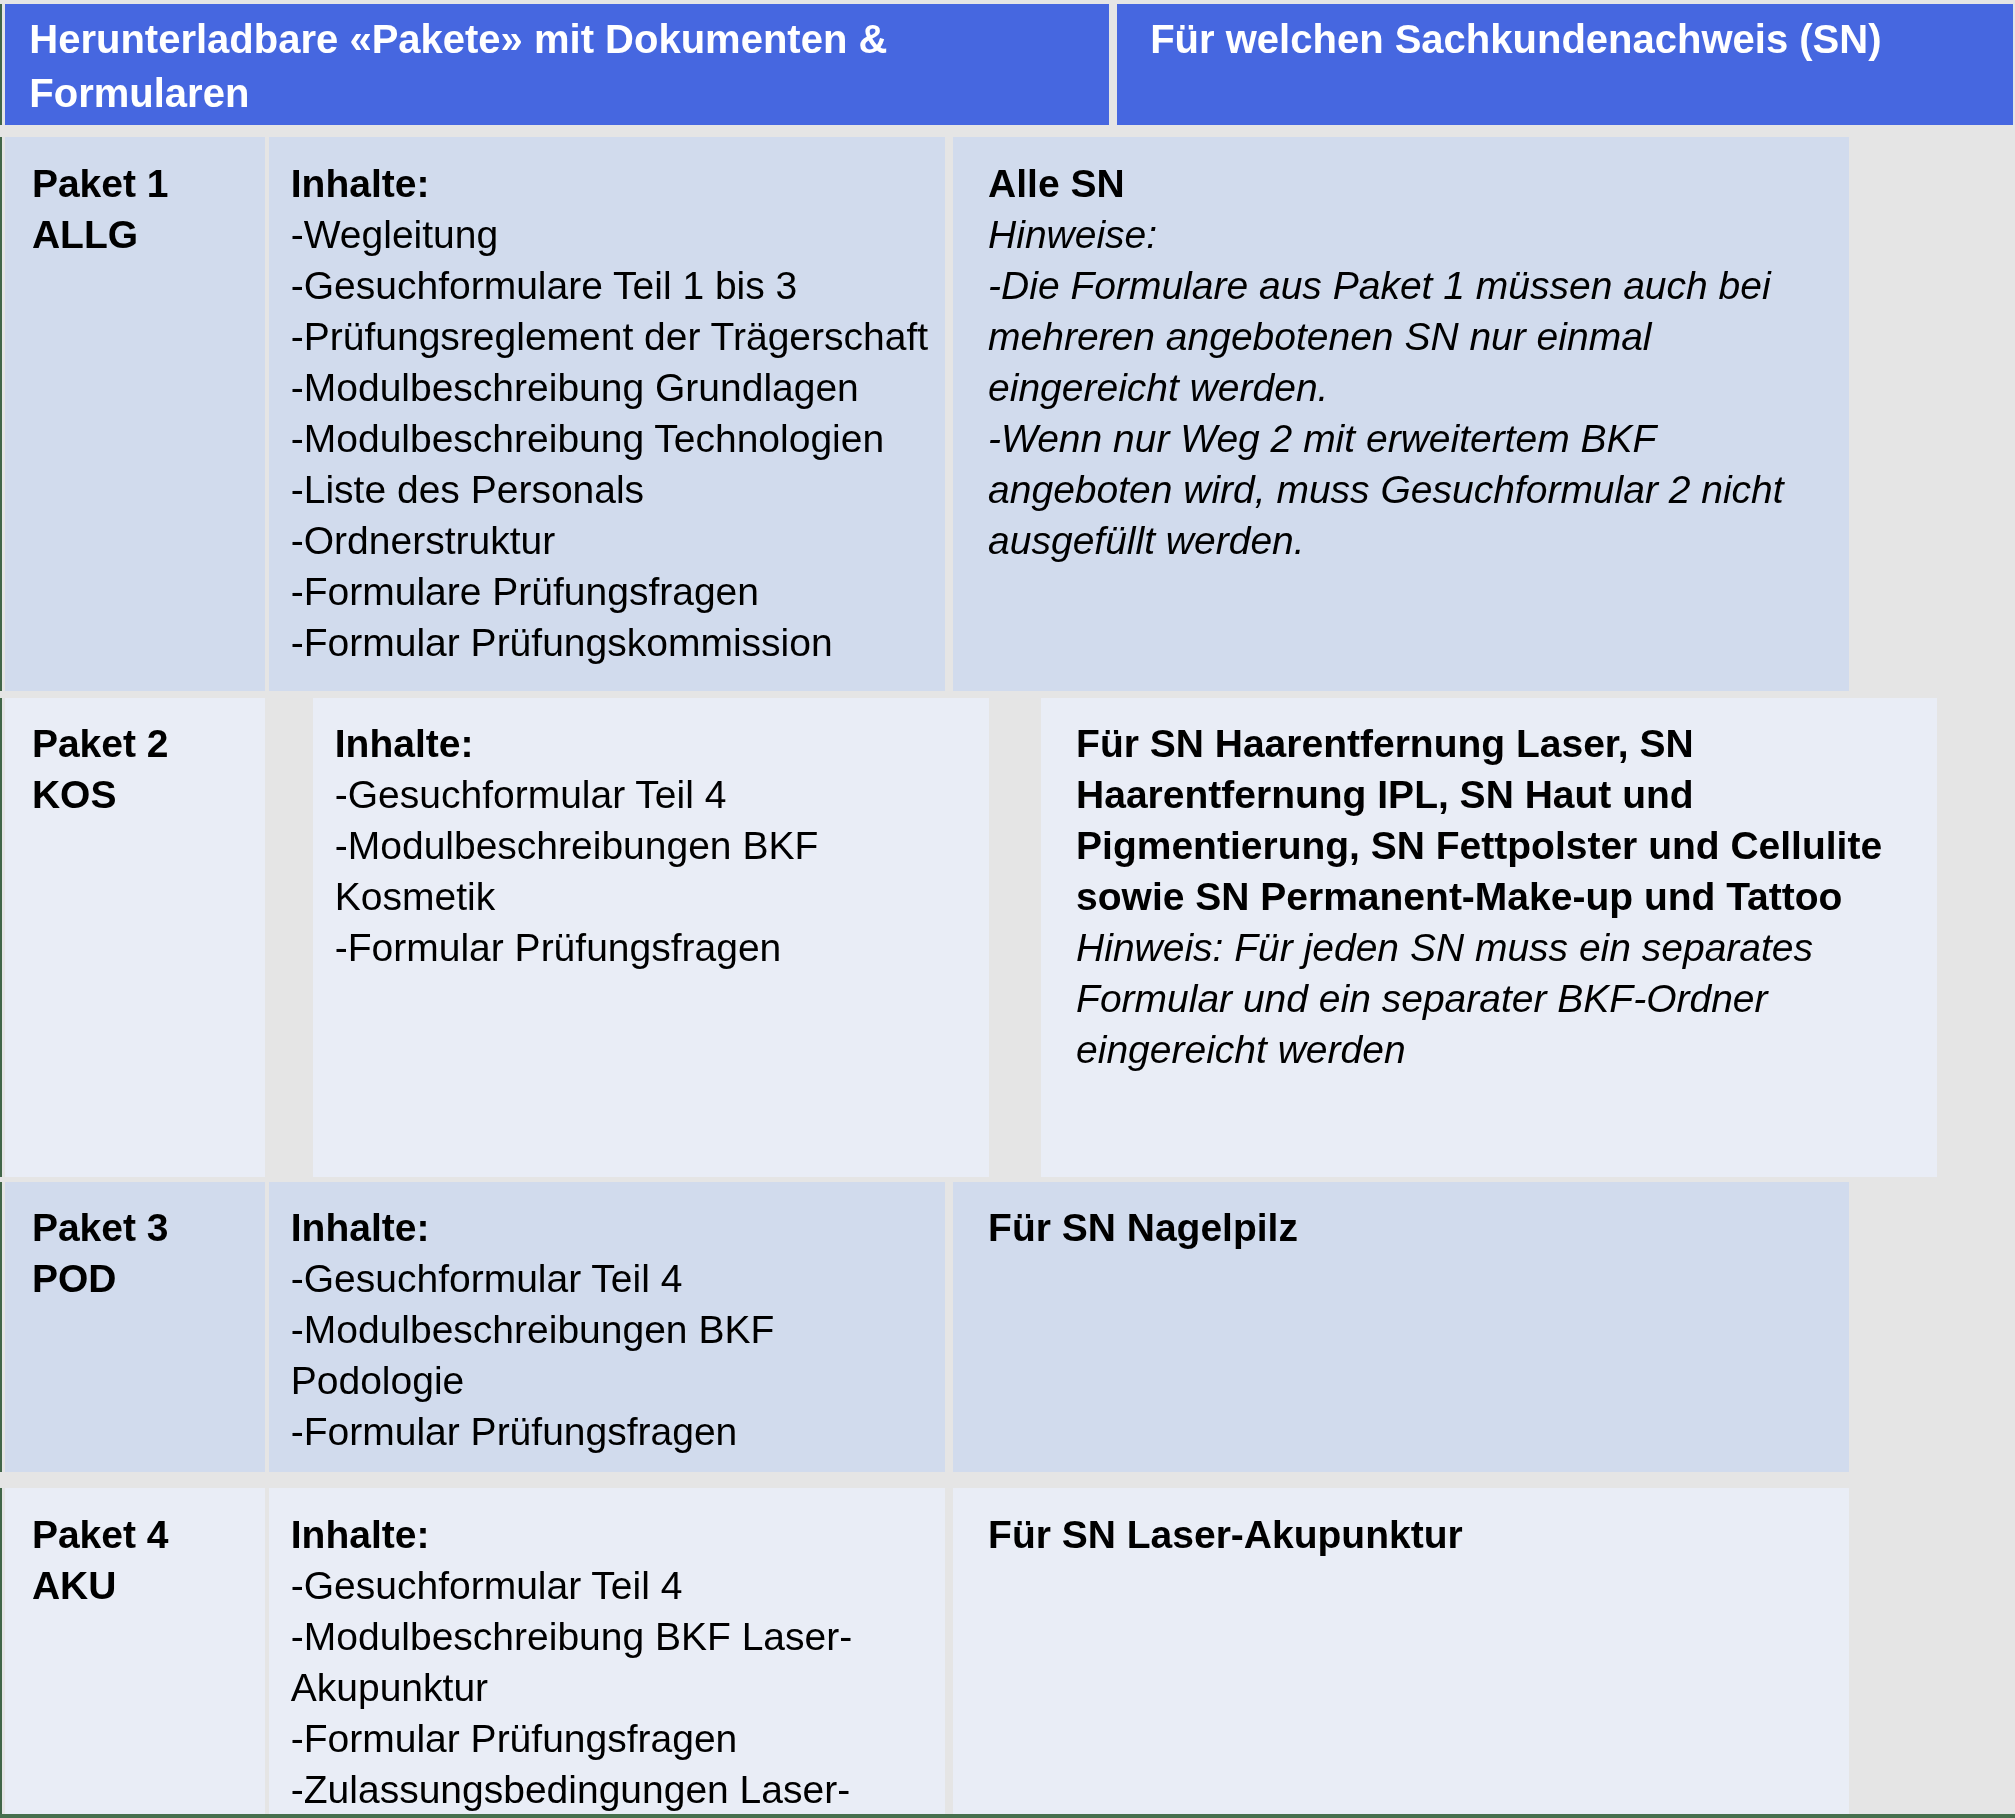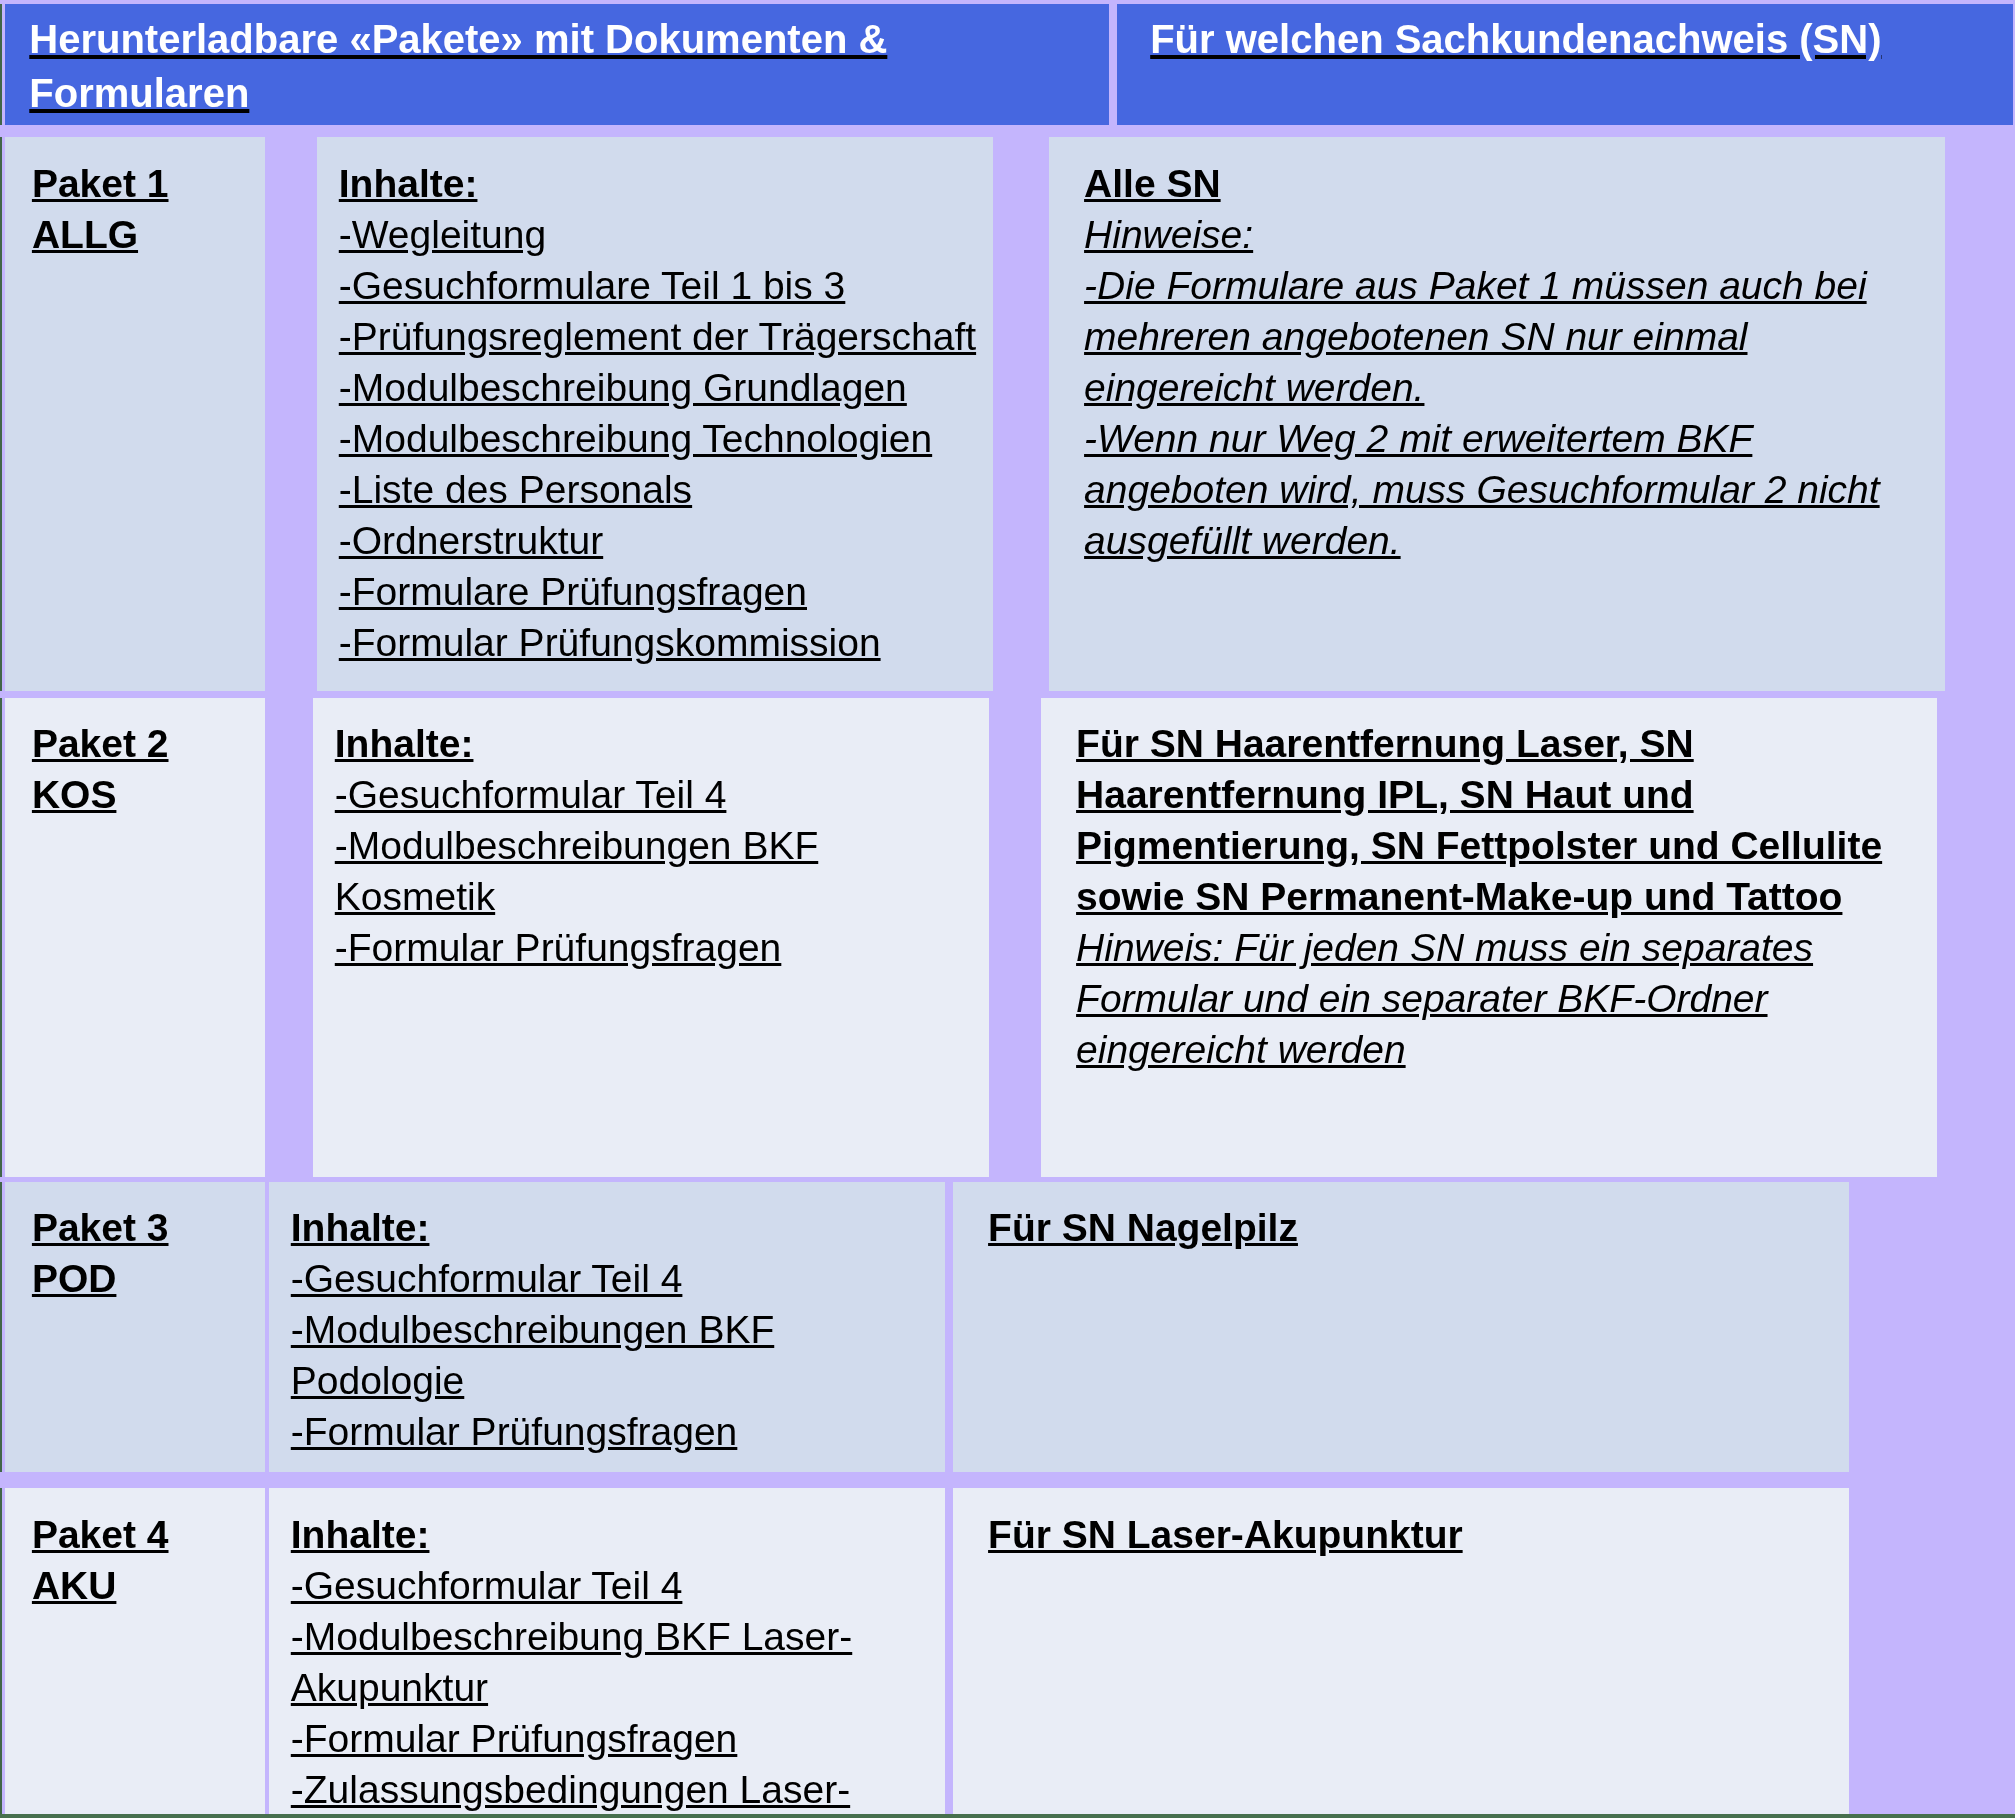--- a/index.html
+++ b/index.html
@@ -14,23 +14,22 @@
   *{margin:0;padding:0;box-sizing:border-box;}
   html,body{background:#ffffff;}
   body{
     font-family:"Liberation Sans","DejaVu Sans",sans-serif;
     color:var(--body-text);
   }
   .page{
     position:relative;
     width:2015px;
     height:1819px;
-    background:#c4b5fd;
+    background:#e5e5e5;
     overflow:hidden;
-    text-decoration:underline;
   }
   .table{
     position:relative;
     padding-top:3.9px;
     margin-left:4.9px;
   }
   .trow{
     position:relative;
     display:flex;
     align-items:stretch;
@@ -62,21 +61,21 @@
   }
   .hcell.c12{width:1104px;margin-right:8.3px;}
   .hcell.c3{width:896px;padding-left:33px;}
   
   .trow.body .cell{padding-top:20.5px;padding-bottom:14.6px;}
   .c1{width:260px;margin-right:3.9px;padding-left:27px;padding-right:9.8px;}
   .c2{width:676px;margin-right:8.3px;padding-left:22px;padding-right:14px;}
   .c3{width:896px;padding-left:35px;padding-right:39px;}
   .bg-dark .cell{background:var(--row-bg-dark);}
   .bg-light .cell{background:var(--row-bg-light);}
-  .row1{min-height:554px;margin-bottom:6.3px;gap:48px;}
+  .row1{min-height:554px;margin-bottom:6.3px;}
   .row2{min-height:479px;margin-bottom:5.4px;gap:44px;}
   .row3{min-height:241px;margin-bottom:16px;}
   .row4{min-height:391px;}
   .body-text{
     font-size:39px;
     line-height:51px;
   }
   .pkg-name,.pkg-code,.contents-label{font-weight:bold;}
   .sn-heading{font-weight:bold;}
   .sn-note{font-style:italic;}

